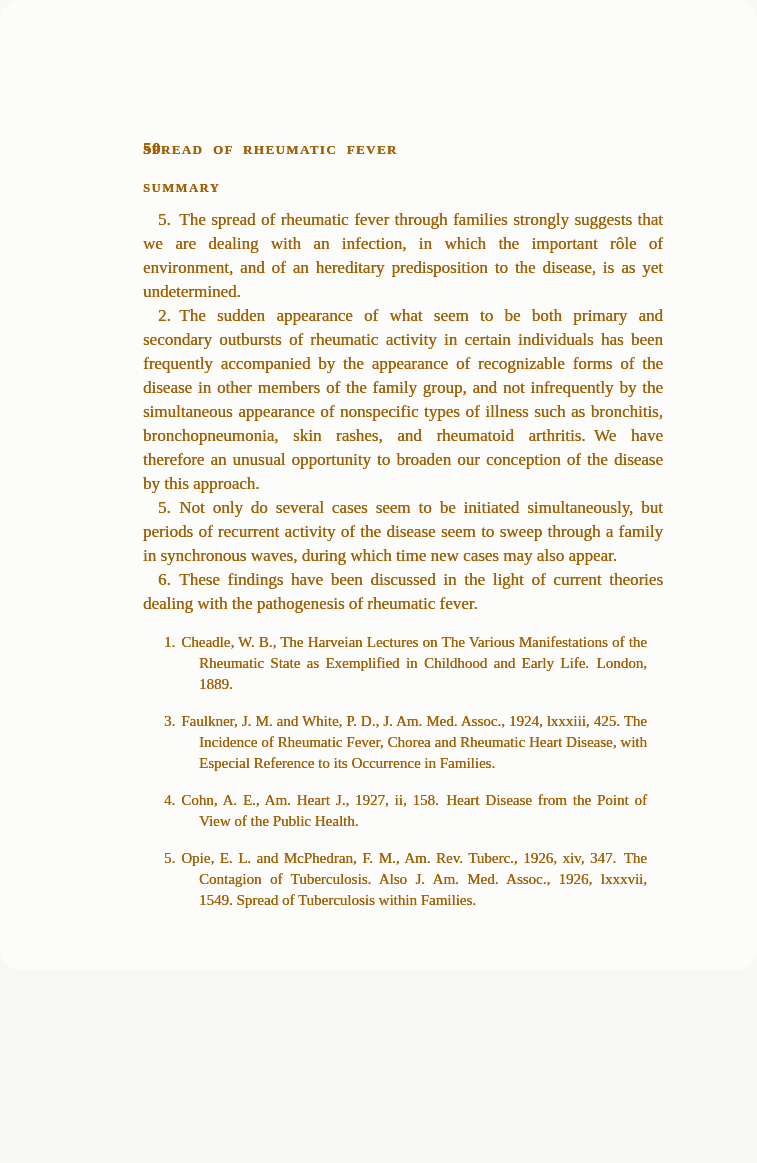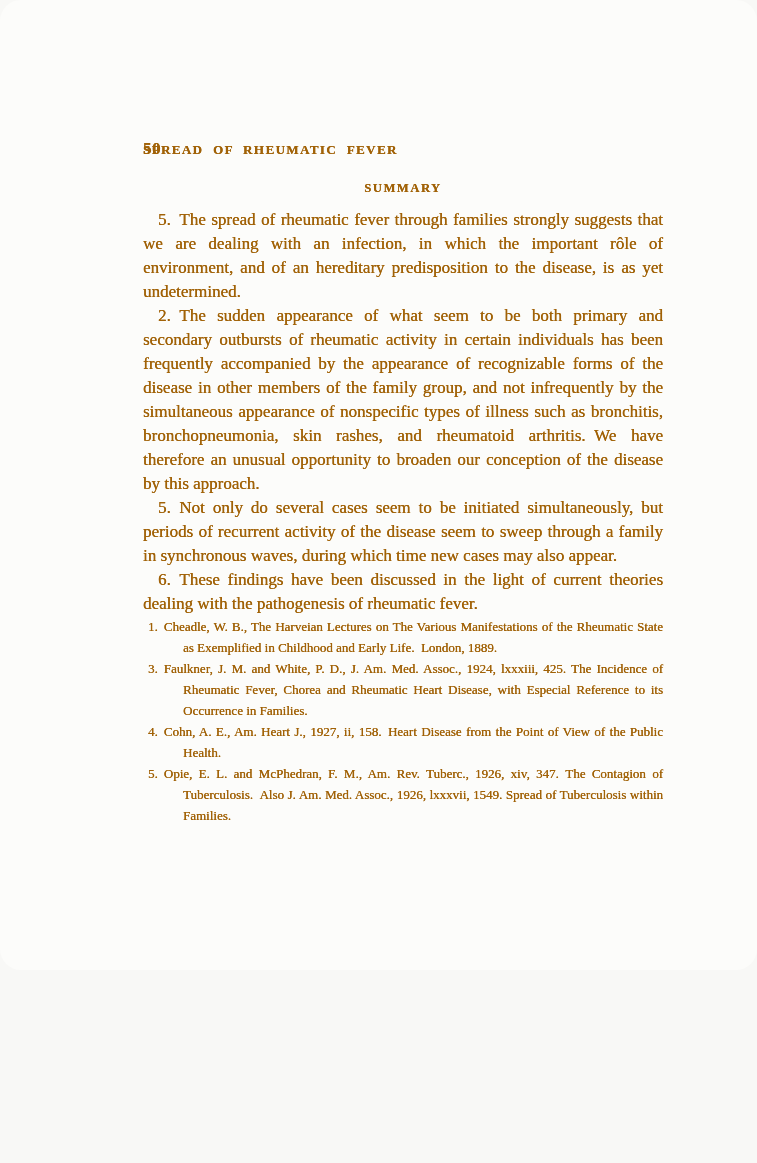--- a/index.html
+++ b/index.html
@@ -49,43 +49,42 @@
     font-size: 17px;
     line-height: 24px;
     text-align: justify;
     margin: 0;
     hyphens: none;
   }
   .summary-item {
     text-indent: 15px;
   }
   .section-heading {
-    text-align: center;
   }
   .summary-heading {
     font-size: 12.5px;
     font-weight: bold;
     letter-spacing: 1.6px;
     margin: 21px 0 12px 0;
   }
   .bib-heading {
     font-size: 16px;
     font-weight: normal;
     letter-spacing: 0.6px;
     margin: 17px 0 11px 0;
   }
   .bib-list {
     margin: 0;
     padding: 0;
   }
   .bib-entry {
-    font-size: 13px;
+    font-size: 15px;
     line-height: 21px;
     text-align: justify;
-    margin: 0;
+    margin: 16px;
     padding-left: 40px;
     text-indent: -35px;
     hyphens: none;
   }
   .bib-num {
     margin-right: 6px;
   }
 </style>
 </head>
 <body>

